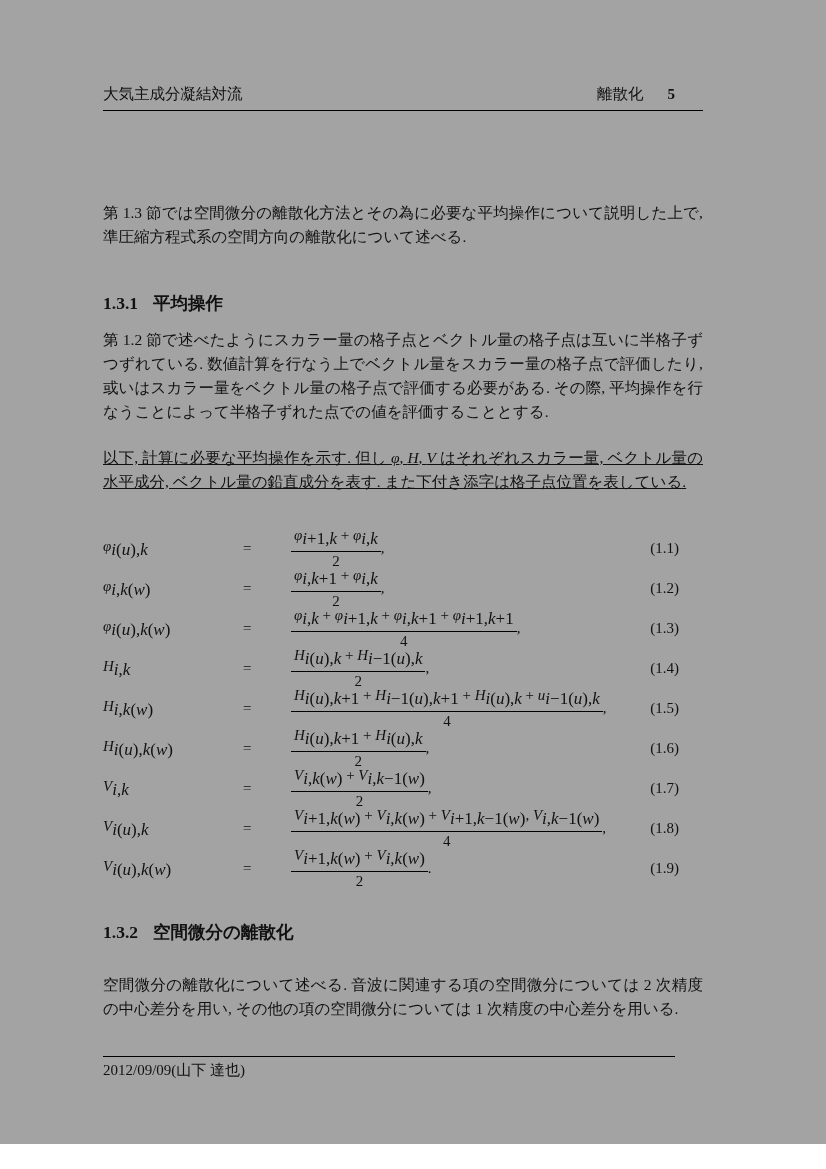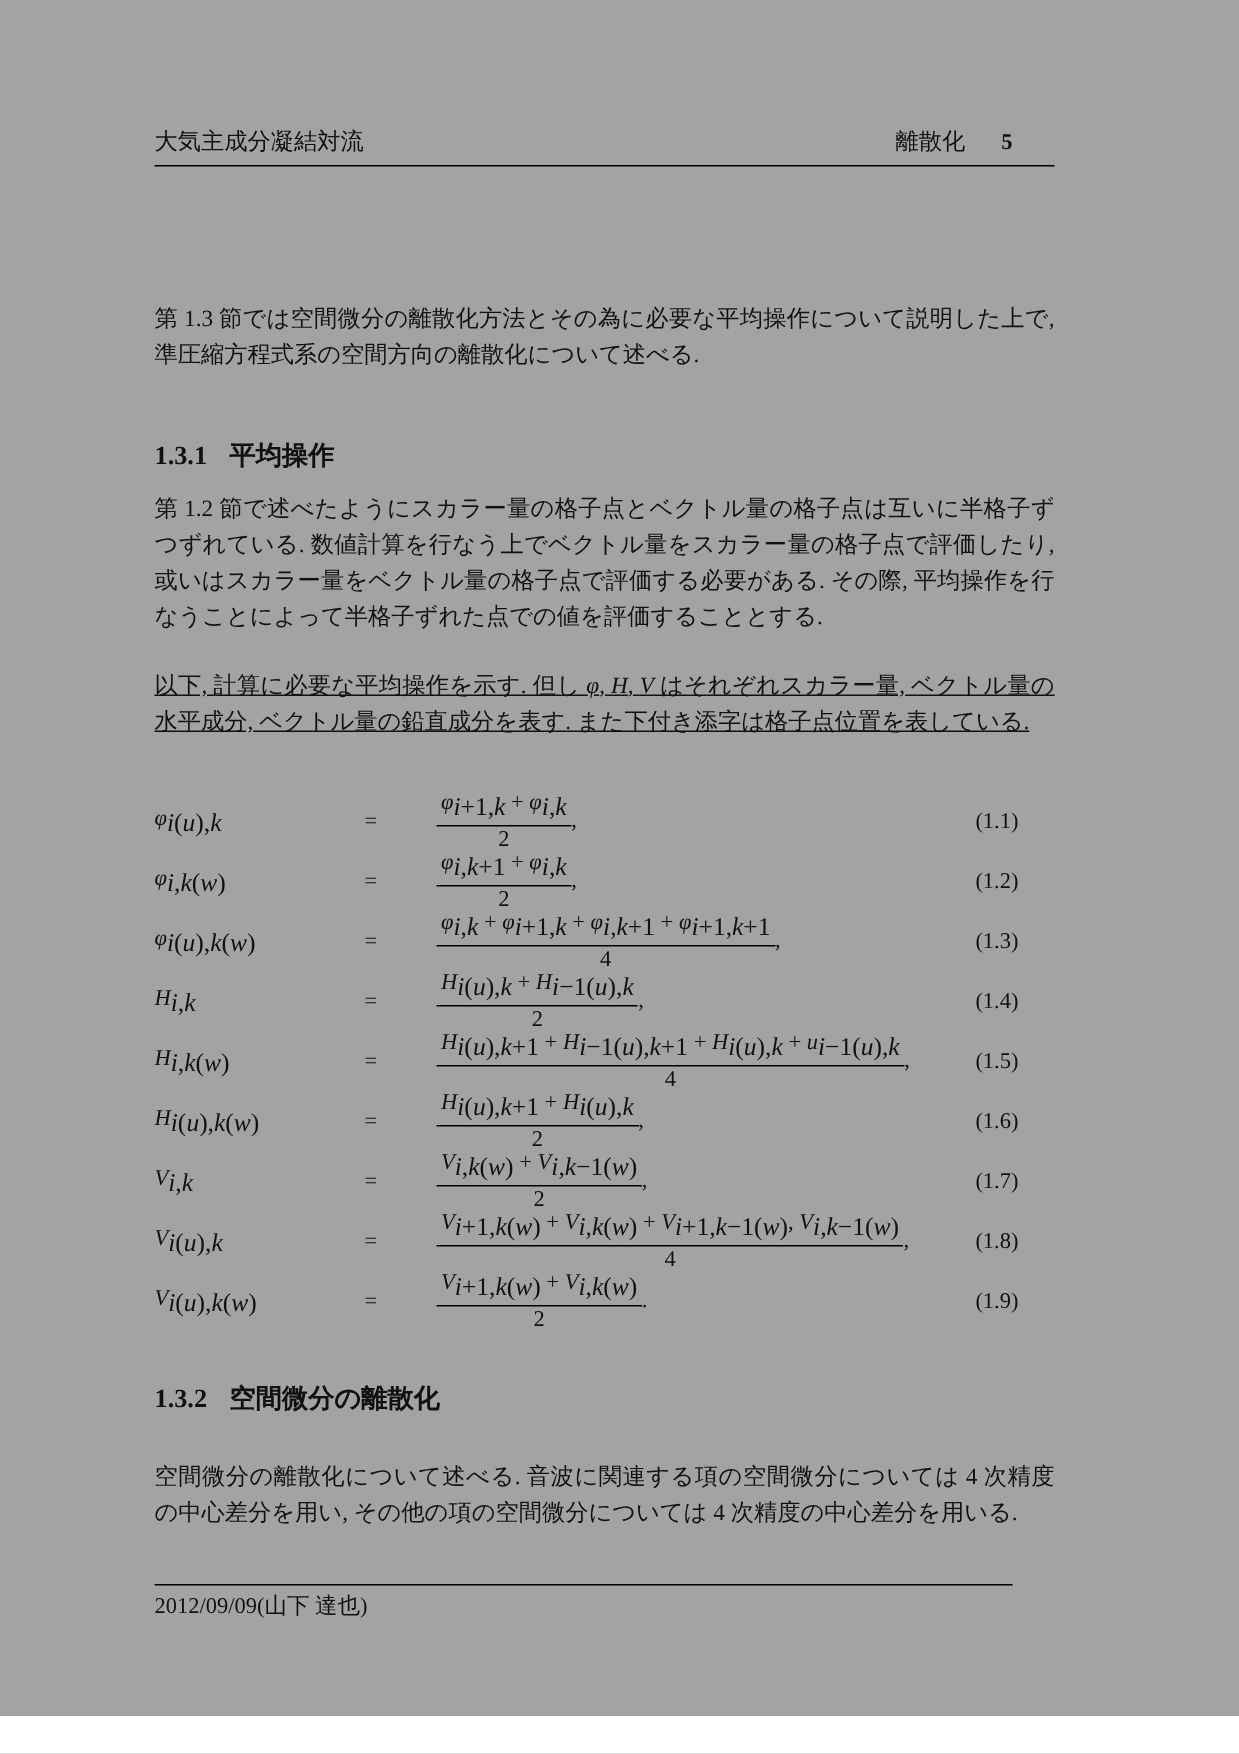--- a/index.html
+++ b/index.html
@@ -150,19 +150,19 @@
         <span class="eq-eq">=</span>
         <span class="eq-rhs"><span class="frac"><span class="num"><i>V</i><sub><i>i</i>+1,<i>k</i>(<i>w</i>)</sub> + <i>V</i><sub><i>i</i>,<i>k</i>(<i>w</i>)</sub></span><span class="den">2</span></span><span class="tail">.</span></span>
         <span class="eq-num">(1.9)</span>
       </div>
     </div>
 
   <h2 class="abs sub-heading sub-2">
     <span class="sec-num">1.3.2</span><span class="sec-title">空間微分の離散化</span>
   </h2>
 
-  <p class="abs para p-4">空間微分の離散化について述べる. 音波に関連する項の空間微分については 4 次精度の中心差分を用い, その他の項の空間微分については 4 次精度の中心差分を用いる.</p>
+  <p class="abs para p-4">空間微分の離散化について述べる. 音波に関連する項の空間微分については 2 次精度の中心差分を用い, その他の項の空間微分については 1 次精度の中心差分を用いる.</p>
 
   <div class="abs page-footer">
     <span>2012/09/09(山下 達也)</span>
   </div>
 
 </div>
 
 </body></html>

